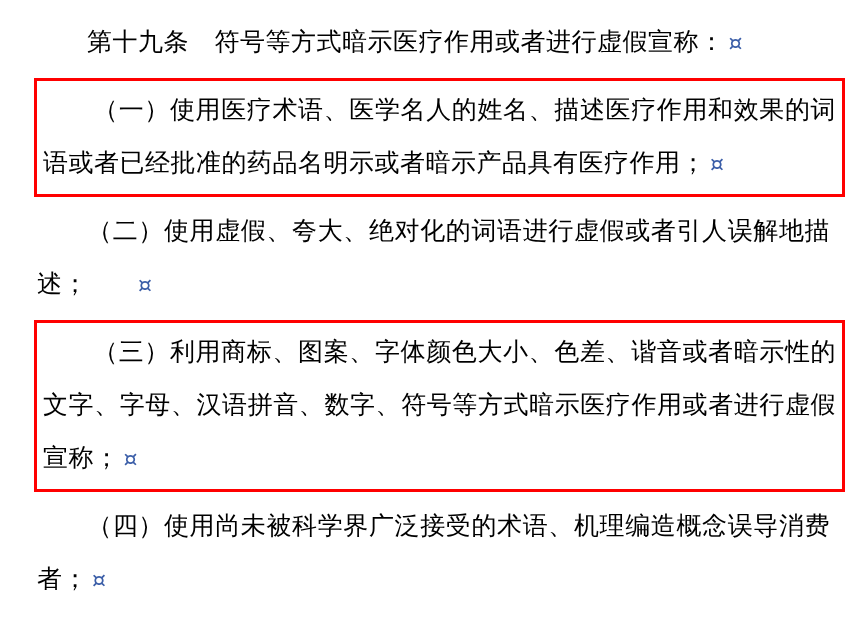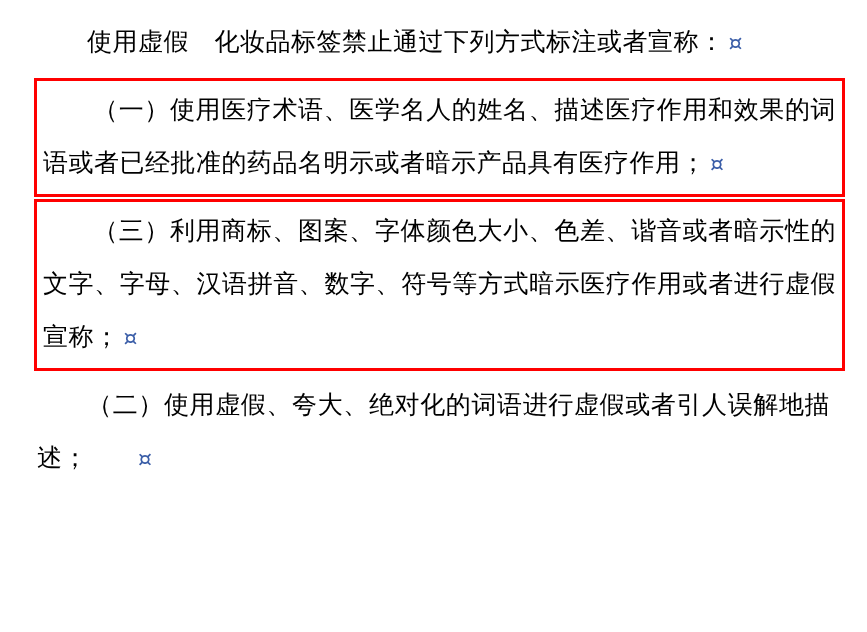--- a/index.html
+++ b/index.html
@@ -56,29 +56,32 @@
   .title-line {
     text-indent: 50px;
   }
 </style>
 </head>
 <body>
 
 <div class="page">
 
   <div class="para plain title-line">
-    <span>使用虚假　化妆品标签禁止通过下列方式标注或者宣称：</span><span class="pilcrow">¤</span>
+    <span>第十九条　符号等方式暗示医疗作用或者进行虚假宣称：</span><span class="pilcrow">¤</span>
   </div>
 
   <div class="para boxed indent">
     <span>（一）使用医疗术语、医学名人的姓名、描述医疗作用和效果的词语或者已经批准的药品名明示或者暗示产品具有医疗作用；</span><span class="pilcrow">¤</span>
+  </div>
+
+  <div class="para plain indent">
+    <span>（二）使用虚假、夸大、绝对化的词语进行虚假或者引人误解地描述；</span><span class="gap"></span><span class="pilcrow">¤</span>
   </div>
 
   <div class="para boxed indent">
     <span>（三）利用商标、图案、字体颜色大小、色差、谐音或者暗示性的文字、字母、汉语拼音、数字、符号等方式暗示医疗作用或者进行虚假宣称；</span><span class="pilcrow">¤</span>
   </div>
 
   <div class="para plain indent">
-    <span>（二）使用虚假、夸大、绝对化的词语进行虚假或者引人误解地描述；</span><span class="gap"></span><span class="pilcrow">¤</span>
+    <span>（四）使用尚未被科学界广泛接受的术语、机理编造概念误导消费者；</span><span class="pilcrow">¤</span>
   </div>
-
 
 </div>
 
 </body></html>

